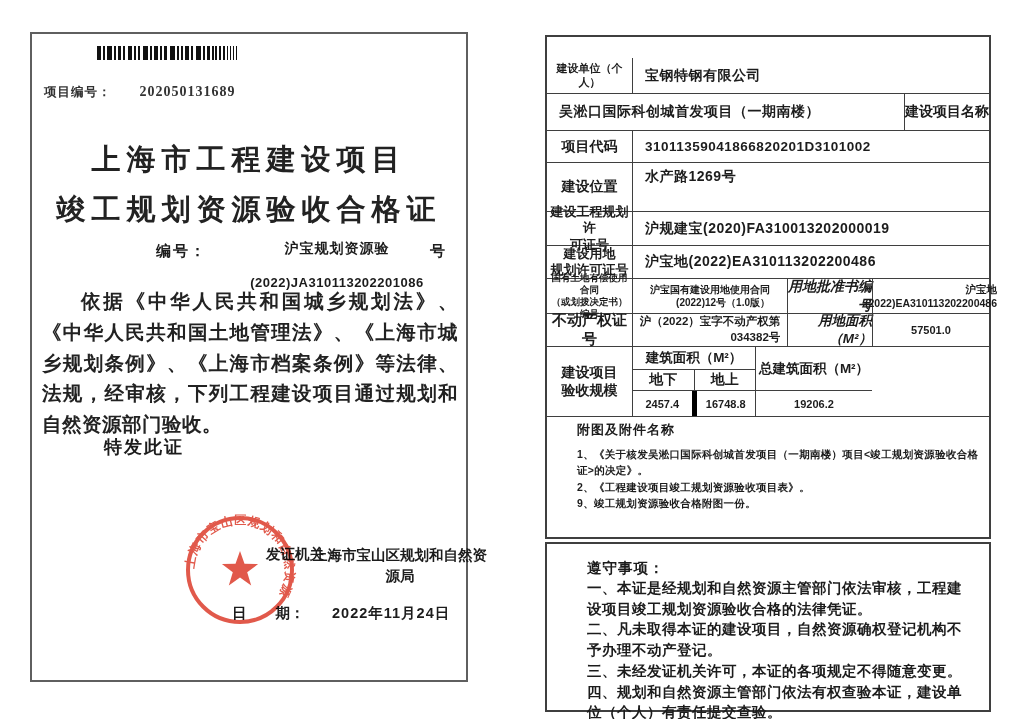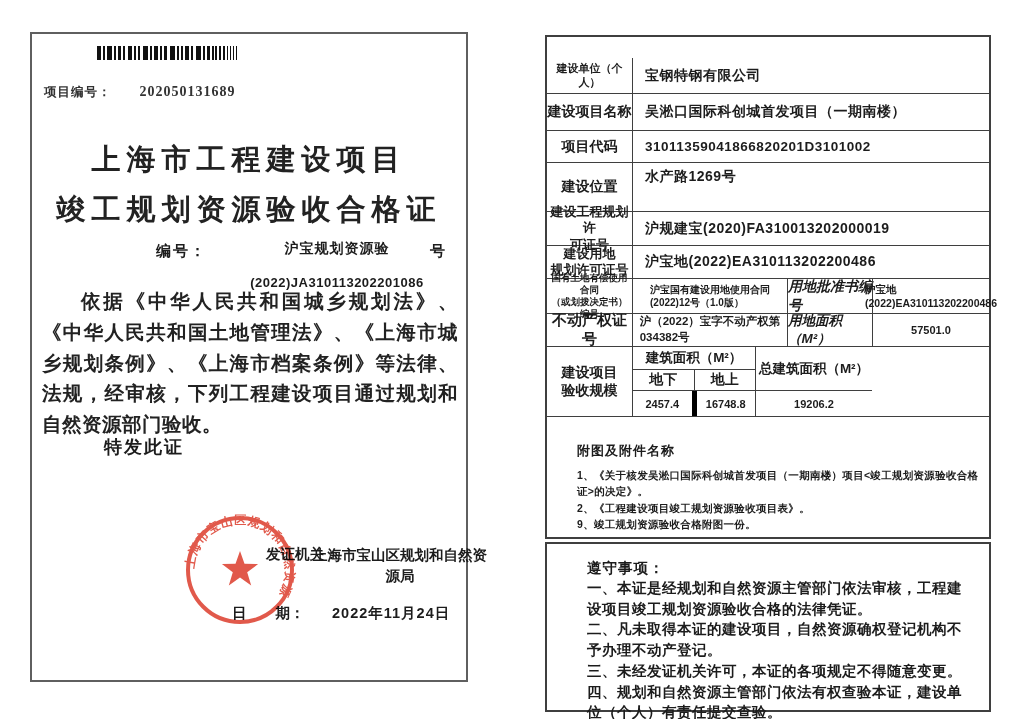--- a/index.html
+++ b/index.html
@@ -42,21 +42,21 @@
   .rp-row:first-child { border-top:none;margin-top:21px; }
   .c { border-left:1px solid #3f3f3f; display:flex; align-items:center; }
   .c:first-child { border-left:none; }
   .lab { width:85px; justify-content:center; text-align:center; font-weight:bold;
          white-space:pre-line; font-size:14px; line-height:1.25; }
   .val { flex:1; padding-left:12px; font-weight:bold; font-size:14px; letter-spacing:0.5px; }
   .rp-row.r1 .lab { font-size:11px; }
   .rp-row.r3 .val { font-size:13.5px; }
   .rp-row.r4 .val { align-items:flex-start; padding-top:5px; }
   .rp-row.r5 .lab, .rp-row.r6 .lab { font-size:13px; }
-  .cc { justify-content:center; text-align:left; white-space:pre-line; font-weight:bold; line-height:1.35; }
+  .cc { justify-content:center; text-align:right; white-space:pre-line; font-weight:bold; line-height:1.35; }
   .w155 { width:155px; } .w85b { width:85px;font-style:italic; } .w117 { width:117px; }
   .contract .lab { font-size:9.5px; }
   .contract .v1 { font-size:10px; }
   .contract .a-lab { font-size:14px; }
   .contract .a-val { font-size:10.5px; }
   .property .lab { font-size:15px; }
   .property .v1 { font-size:11.5px; }
   .property .a-lab { font-size:13.5px; }
   .property .a-val { font-size:11px; }
   
@@ -72,21 +72,21 @@
   .sub .vals { display:flex; height:26px; border-top:1px solid #3f3f3f; }
   .sub .vals div { flex:1; display:flex; align-items:center; justify-content:center;
                    font-weight:bold; font-size:11px; }
   .sub .vals div + div { border-left:5px solid #000000; }
   .bigcell { display:flex; flex-direction:column; border-left:1px solid #3f3f3f; }
   .bigcell .hdr { height:44px; display:flex; align-items:center; justify-content:center;
                   font-weight:bold; font-size:13.5px; }
   .bigcell .v { height:26px; border-top:1px solid #3f3f3f; display:flex; align-items:center;
                 justify-content:center; font-weight:bold; font-size:11px; }
   
-  .attach { border-top:1px solid #3f3f3f; height:121px; padding:25px 10px 0 30px; }
+  .attach { border-top:1px solid #3f3f3f; height:121px; padding:4px 10px 0 30px; }
   .attach .ttl { font-size:13px; font-weight:bold; letter-spacing:1px; margin-bottom:7px; }
   .attach .it { font-size:10.5px; font-weight:bold; line-height:1.55; letter-spacing:0.3px; }
   
   .notes { border:2px solid #3f3f3f; margin-top:3px; height:170px; padding:15px 16px 0 40px; background:#fff; }
   .notes .ttl { font-size:14.5px; font-weight:bold; letter-spacing:1px; }
   .notes .it { font-size:14.5px; font-weight:bold; line-height:1.43; letter-spacing:0.5px; }
 </style>
 </head>
 <body>
 
@@ -163,22 +163,22 @@
 </div>
 
 <div class="page-r">
   <div class="rp-table">
 
     <div class="rp-row r1" style="height:35px">
       <div class="c lab">建设单位（个人）</div>
       <div class="c val">宝钢特钢有限公司</div>
     </div>
     <div class="rp-row r2" style="height:37px">
+      <div class="c val">吴淞口国际科创城首发项目（一期南楼）</div>
       <div class="c lab">建设项目名称</div>
-      <div class="c val">吴淞口国际科创城首发项目（一期南楼）</div>
     </div>
     <div class="rp-row r3" style="height:32px">
       <div class="c lab">项目代码</div>
       <div class="c val">31011359041866820201D3101002</div>
     </div>
     <div class="rp-row r4" style="height:49px">
       <div class="c lab">建设位置</div>
       <div class="c val">水产路1269号</div>
     </div>
     <div class="rp-row r5" style="height:34px">

